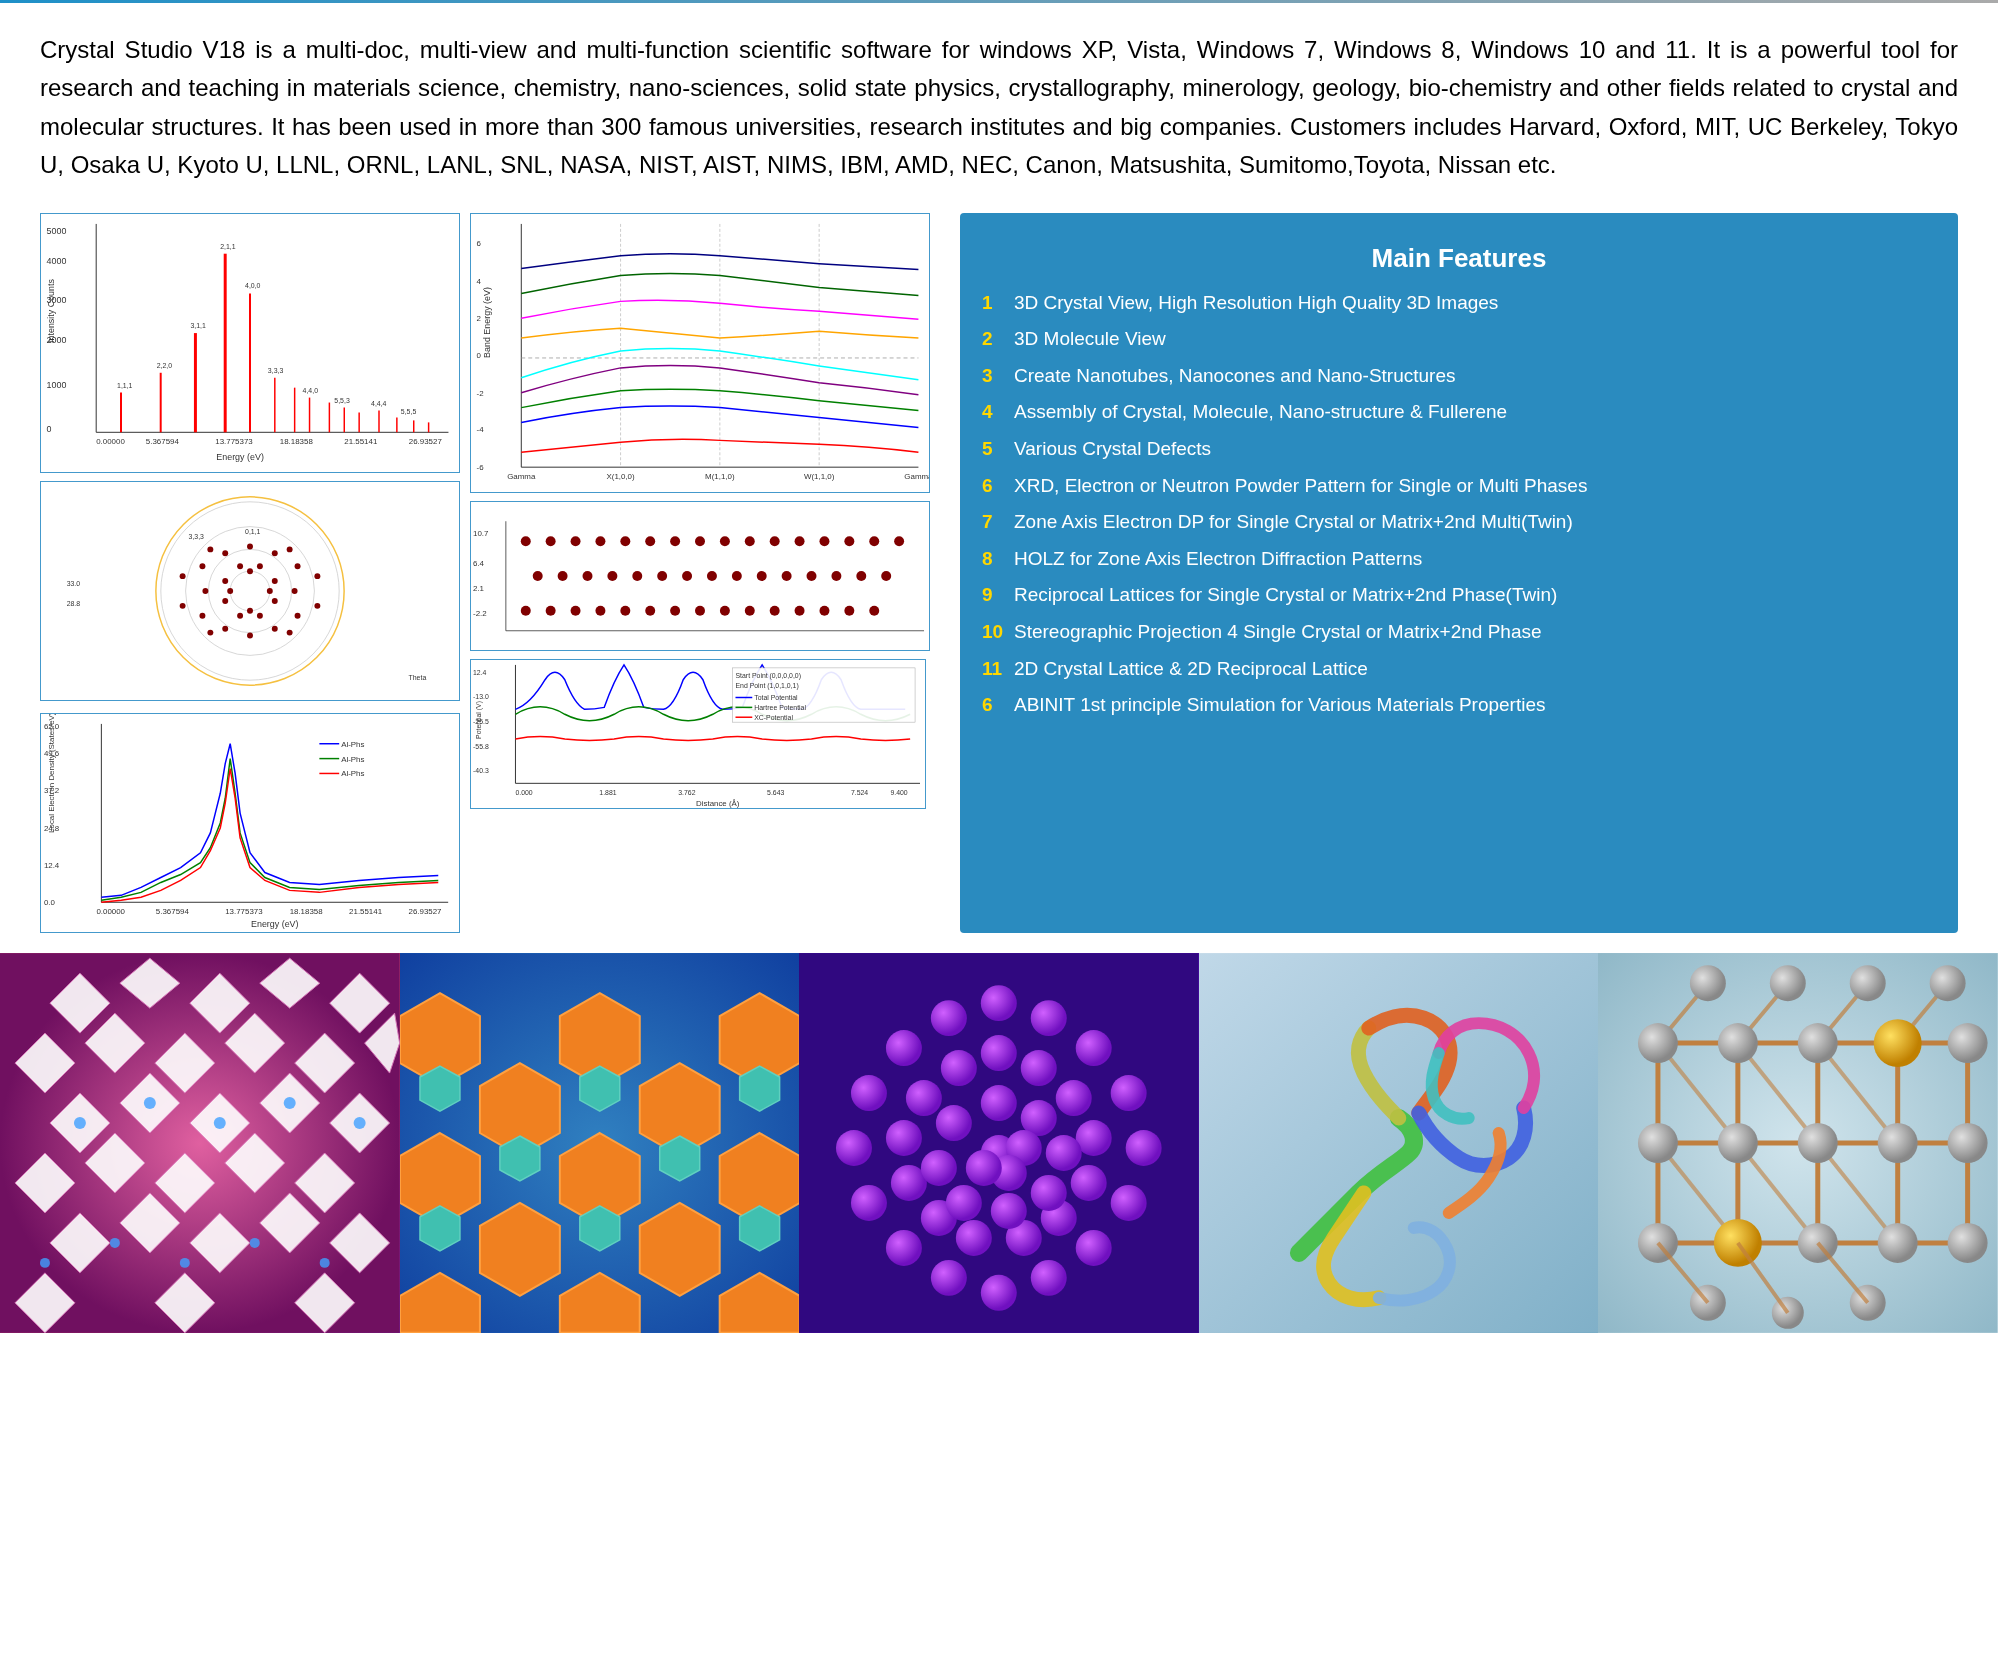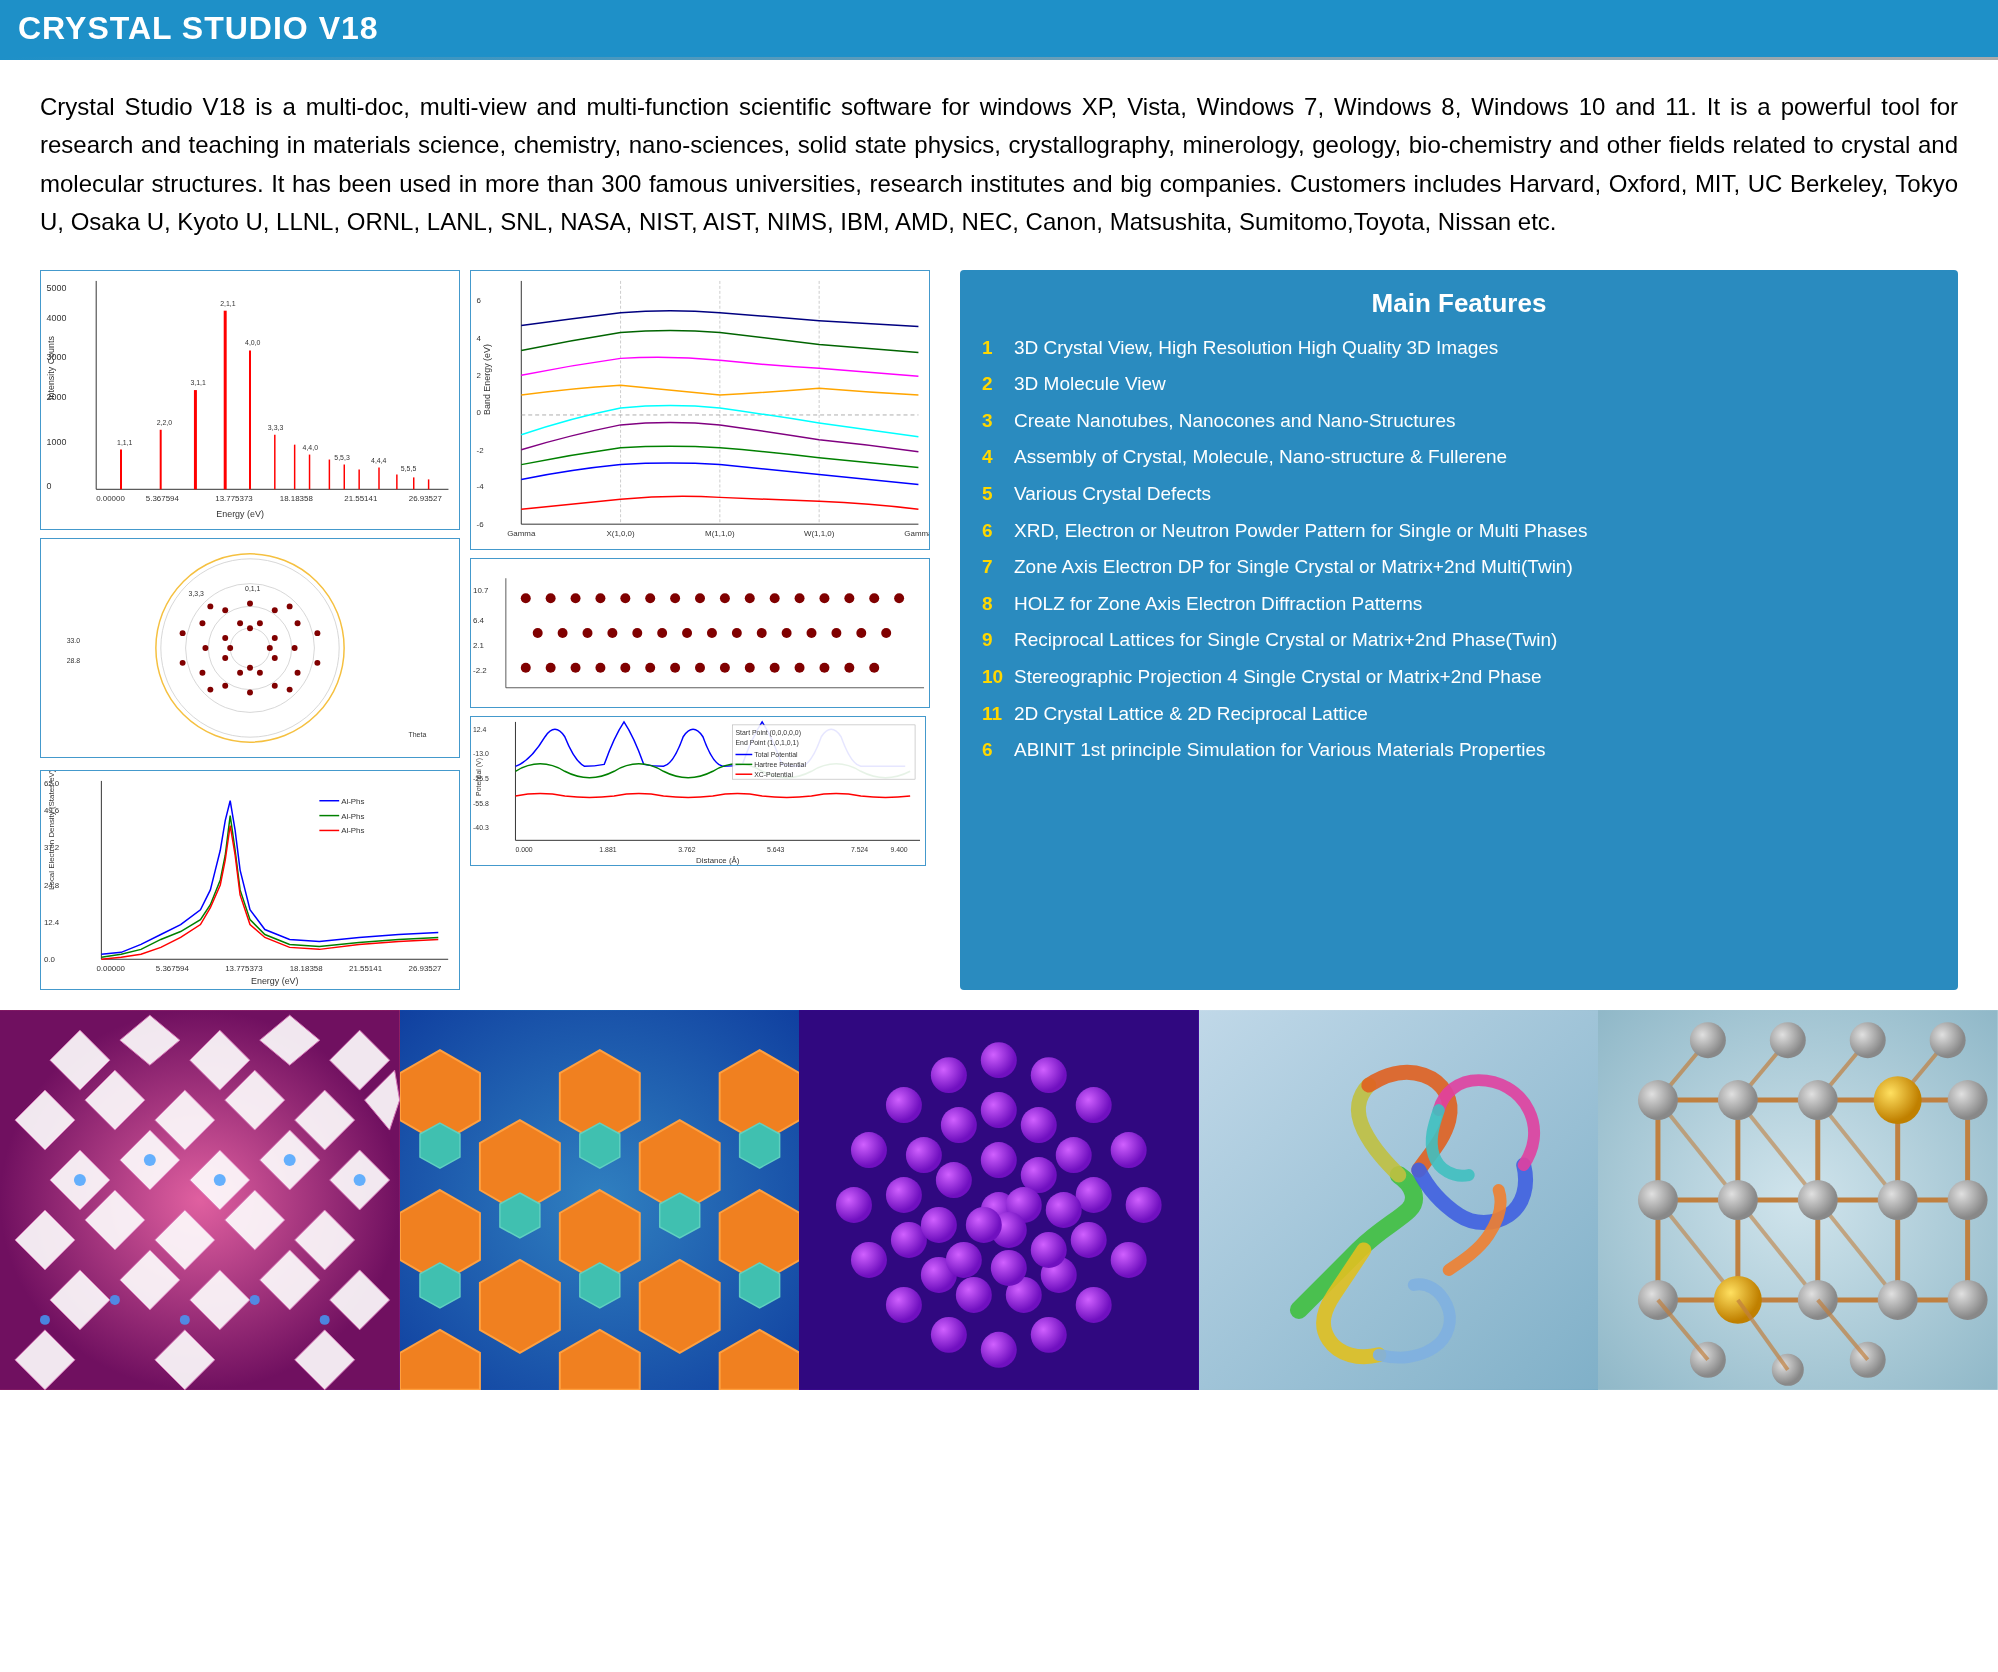--- a/index.html
+++ b/index.html
@@ -94,21 +94,21 @@
     }
     .chart-box-potential {
       height: 150px;
       width: 456px;
     }
     
     .features-panel {
       flex: 1;
       background: #2a8bbf;
       border-radius: 4px;
-      padding: 18px 22px;
+      padding: 30px 22px;
       color: #fff;
       min-width: 600px;
     }
     .features-title {
       font-size: 26px;
       font-weight: bold;
       text-align: center;
       margin-bottom: 16px;
       color: #fff;
     }
@@ -151,23 +151,20 @@
     .img-panel-2 { background: linear-gradient(135deg, #1a60c0 0%, #2a90d0 20%, #1a60c0 40%); }
     .img-panel-3 { background: linear-gradient(135deg, #4010a0 0%, #6010c0 40%, #4010a0 100%); }
     .img-panel-4 { background: linear-gradient(135deg, #e0e8f0 0%, #a0c0d0 50%, #60a0c0 100%); }
     .img-panel-5 { background: linear-gradient(135deg, #a0c0d0 0%, #c0d8e0 50%, #e0ecf0 100%); }
   </style>
 </head>
 <body>
 
 <div id="app">
 
-  <div class="header-bar">
-    <span class="header-title">CRYSTAL STUDIO V18</span>
-  </div>
   <div class="header-divider"></div>
 
   <div class="description-section">
     <p class="description-text">Crystal Studio V18 is a multi-doc, multi-view and multi-function scientific software for windows XP, Vista, Windows 7, Windows 8, Windows 10 and 11.  It  is  a powerful tool for research and teaching  in  materials science,  chemistry,  nano-sciences, solid state physics, crystallography, minerology, geology, bio-chemistry  and other fields related to crystal and molecular structures. It has been used in more than 300 famous universities, research institutes and big companies. Customers includes Harvard, Oxford, MIT, UC Berkeley, Tokyo U, Osaka U, Kyoto U,  LLNL, ORNL,  LANL,  SNL,  NASA,  NIST,  AIST,  NIMS,  IBM,  AMD,  NEC,  Canon, Matsushita, Sumitomo,Toyota, Nissan etc.</p>
   </div>
 
   <div class="middle-section">
 
     <div class="charts-area">
 

